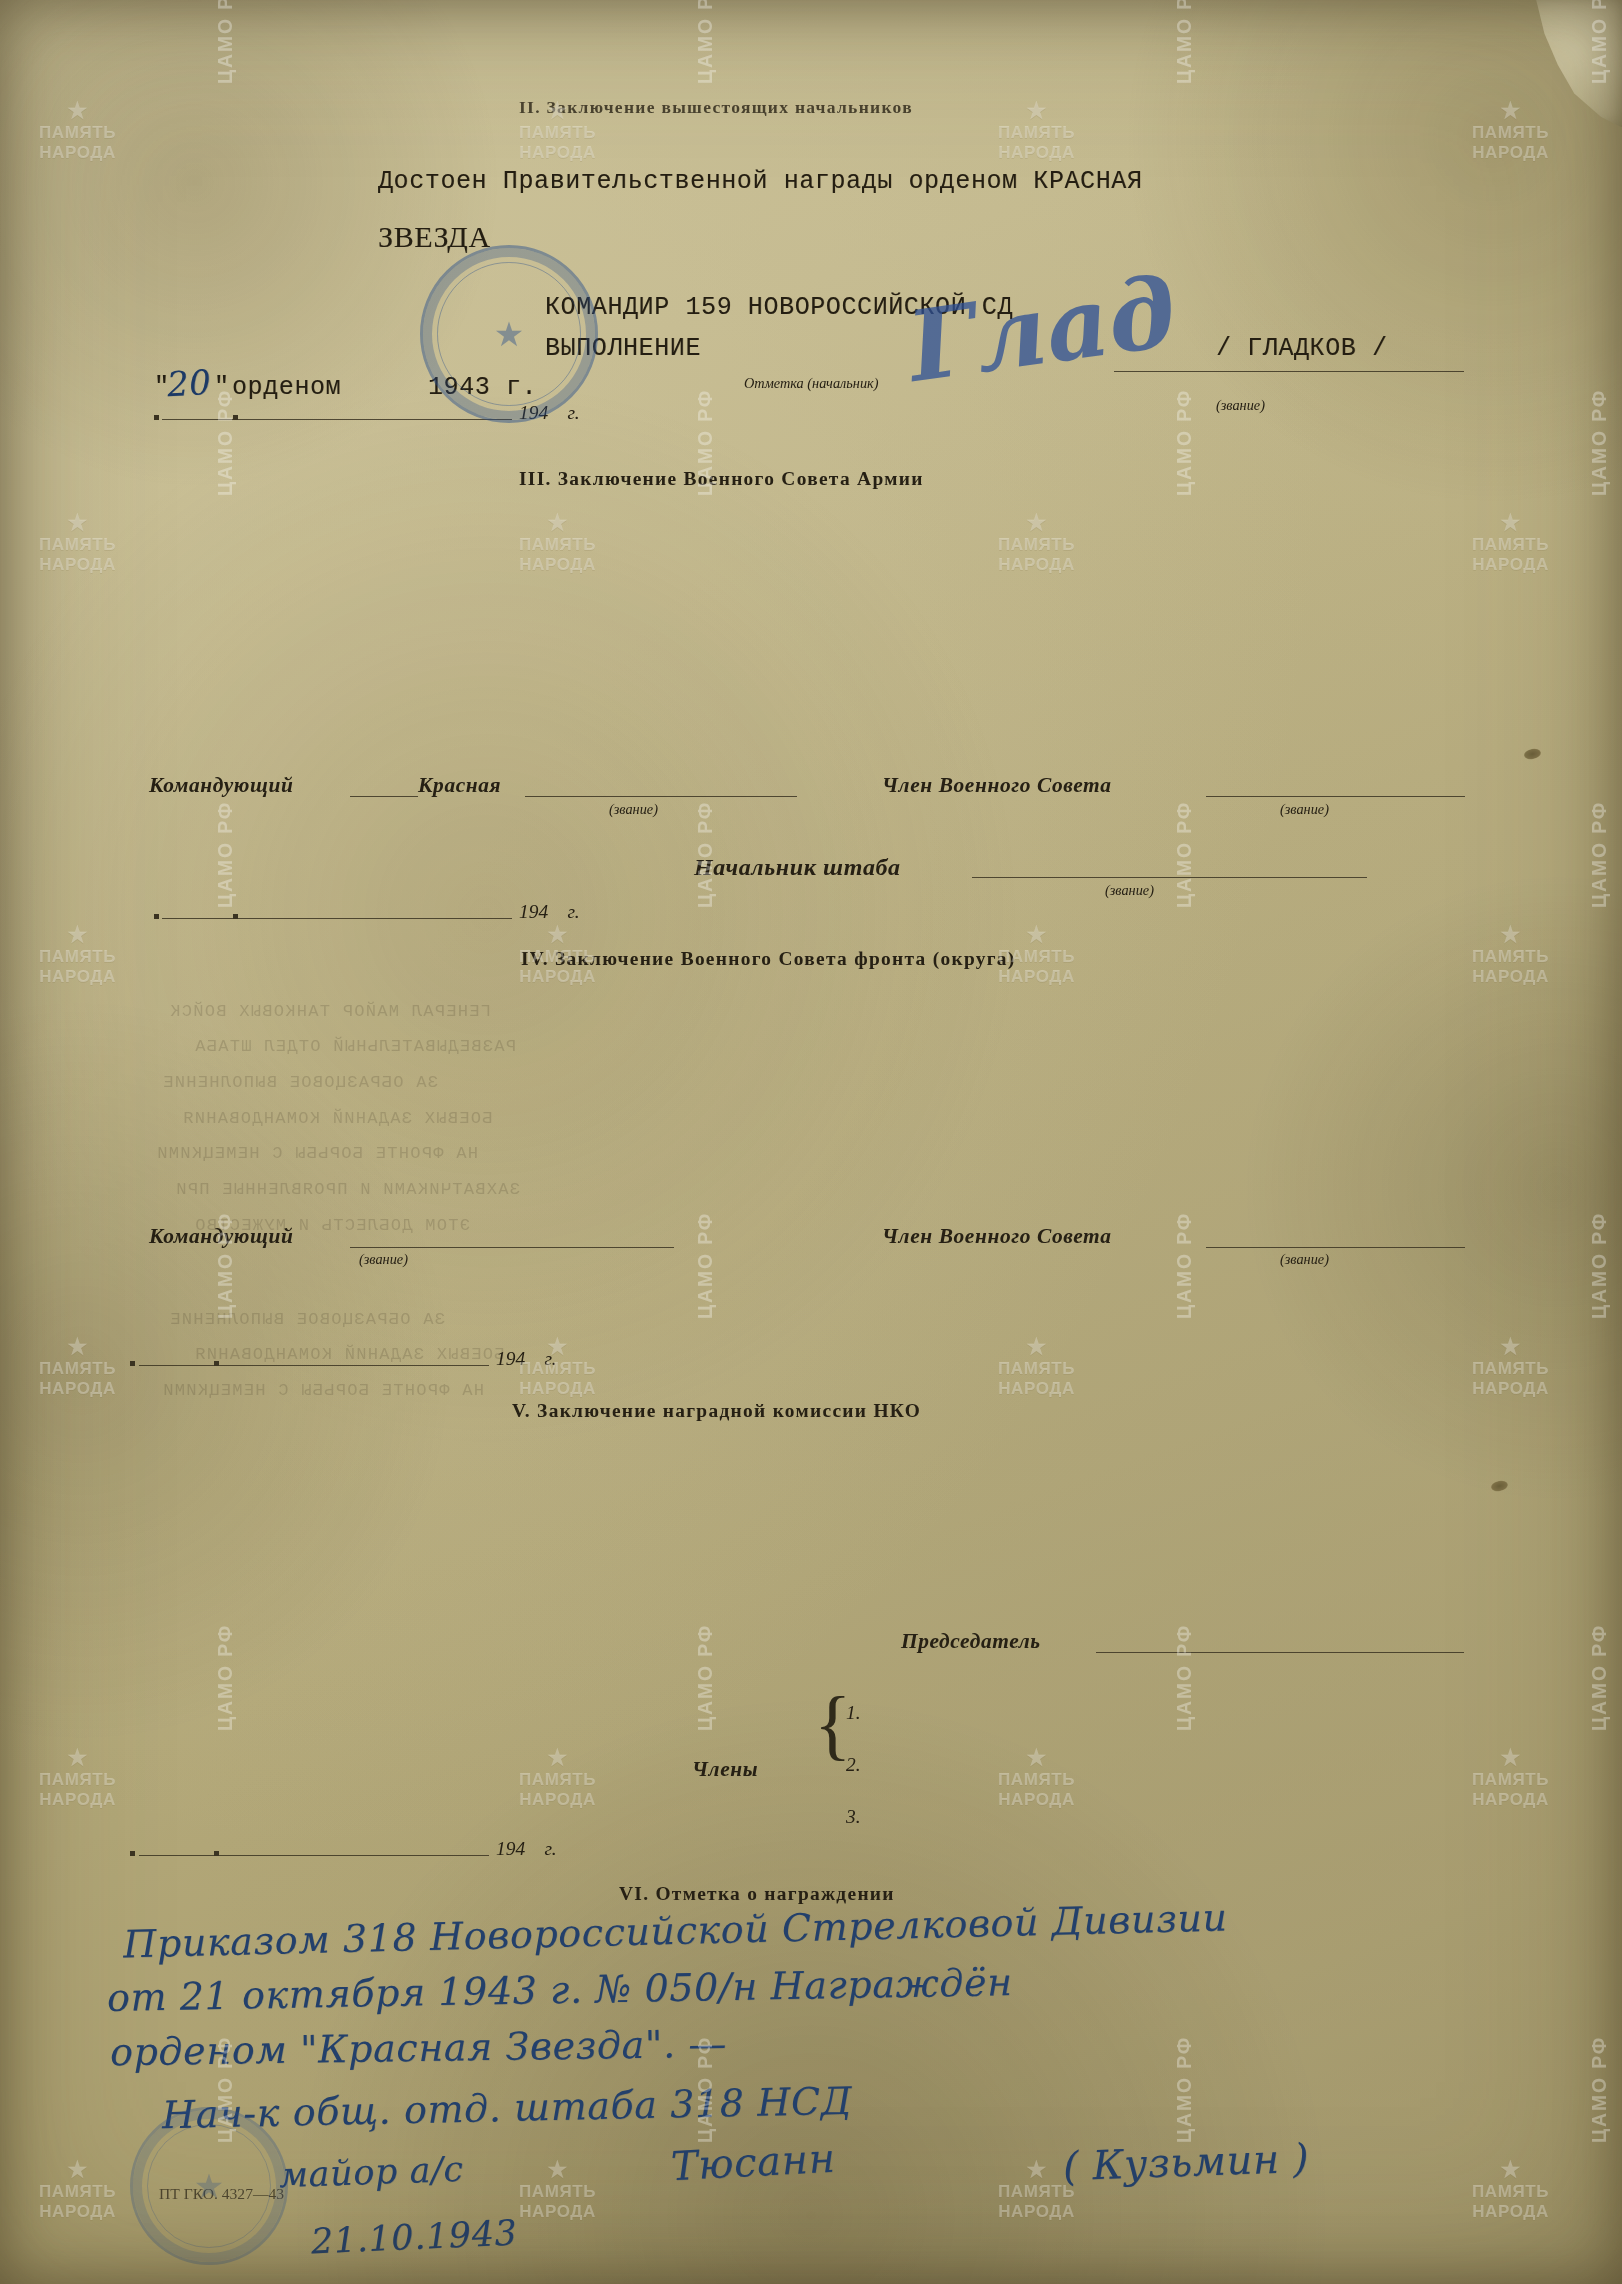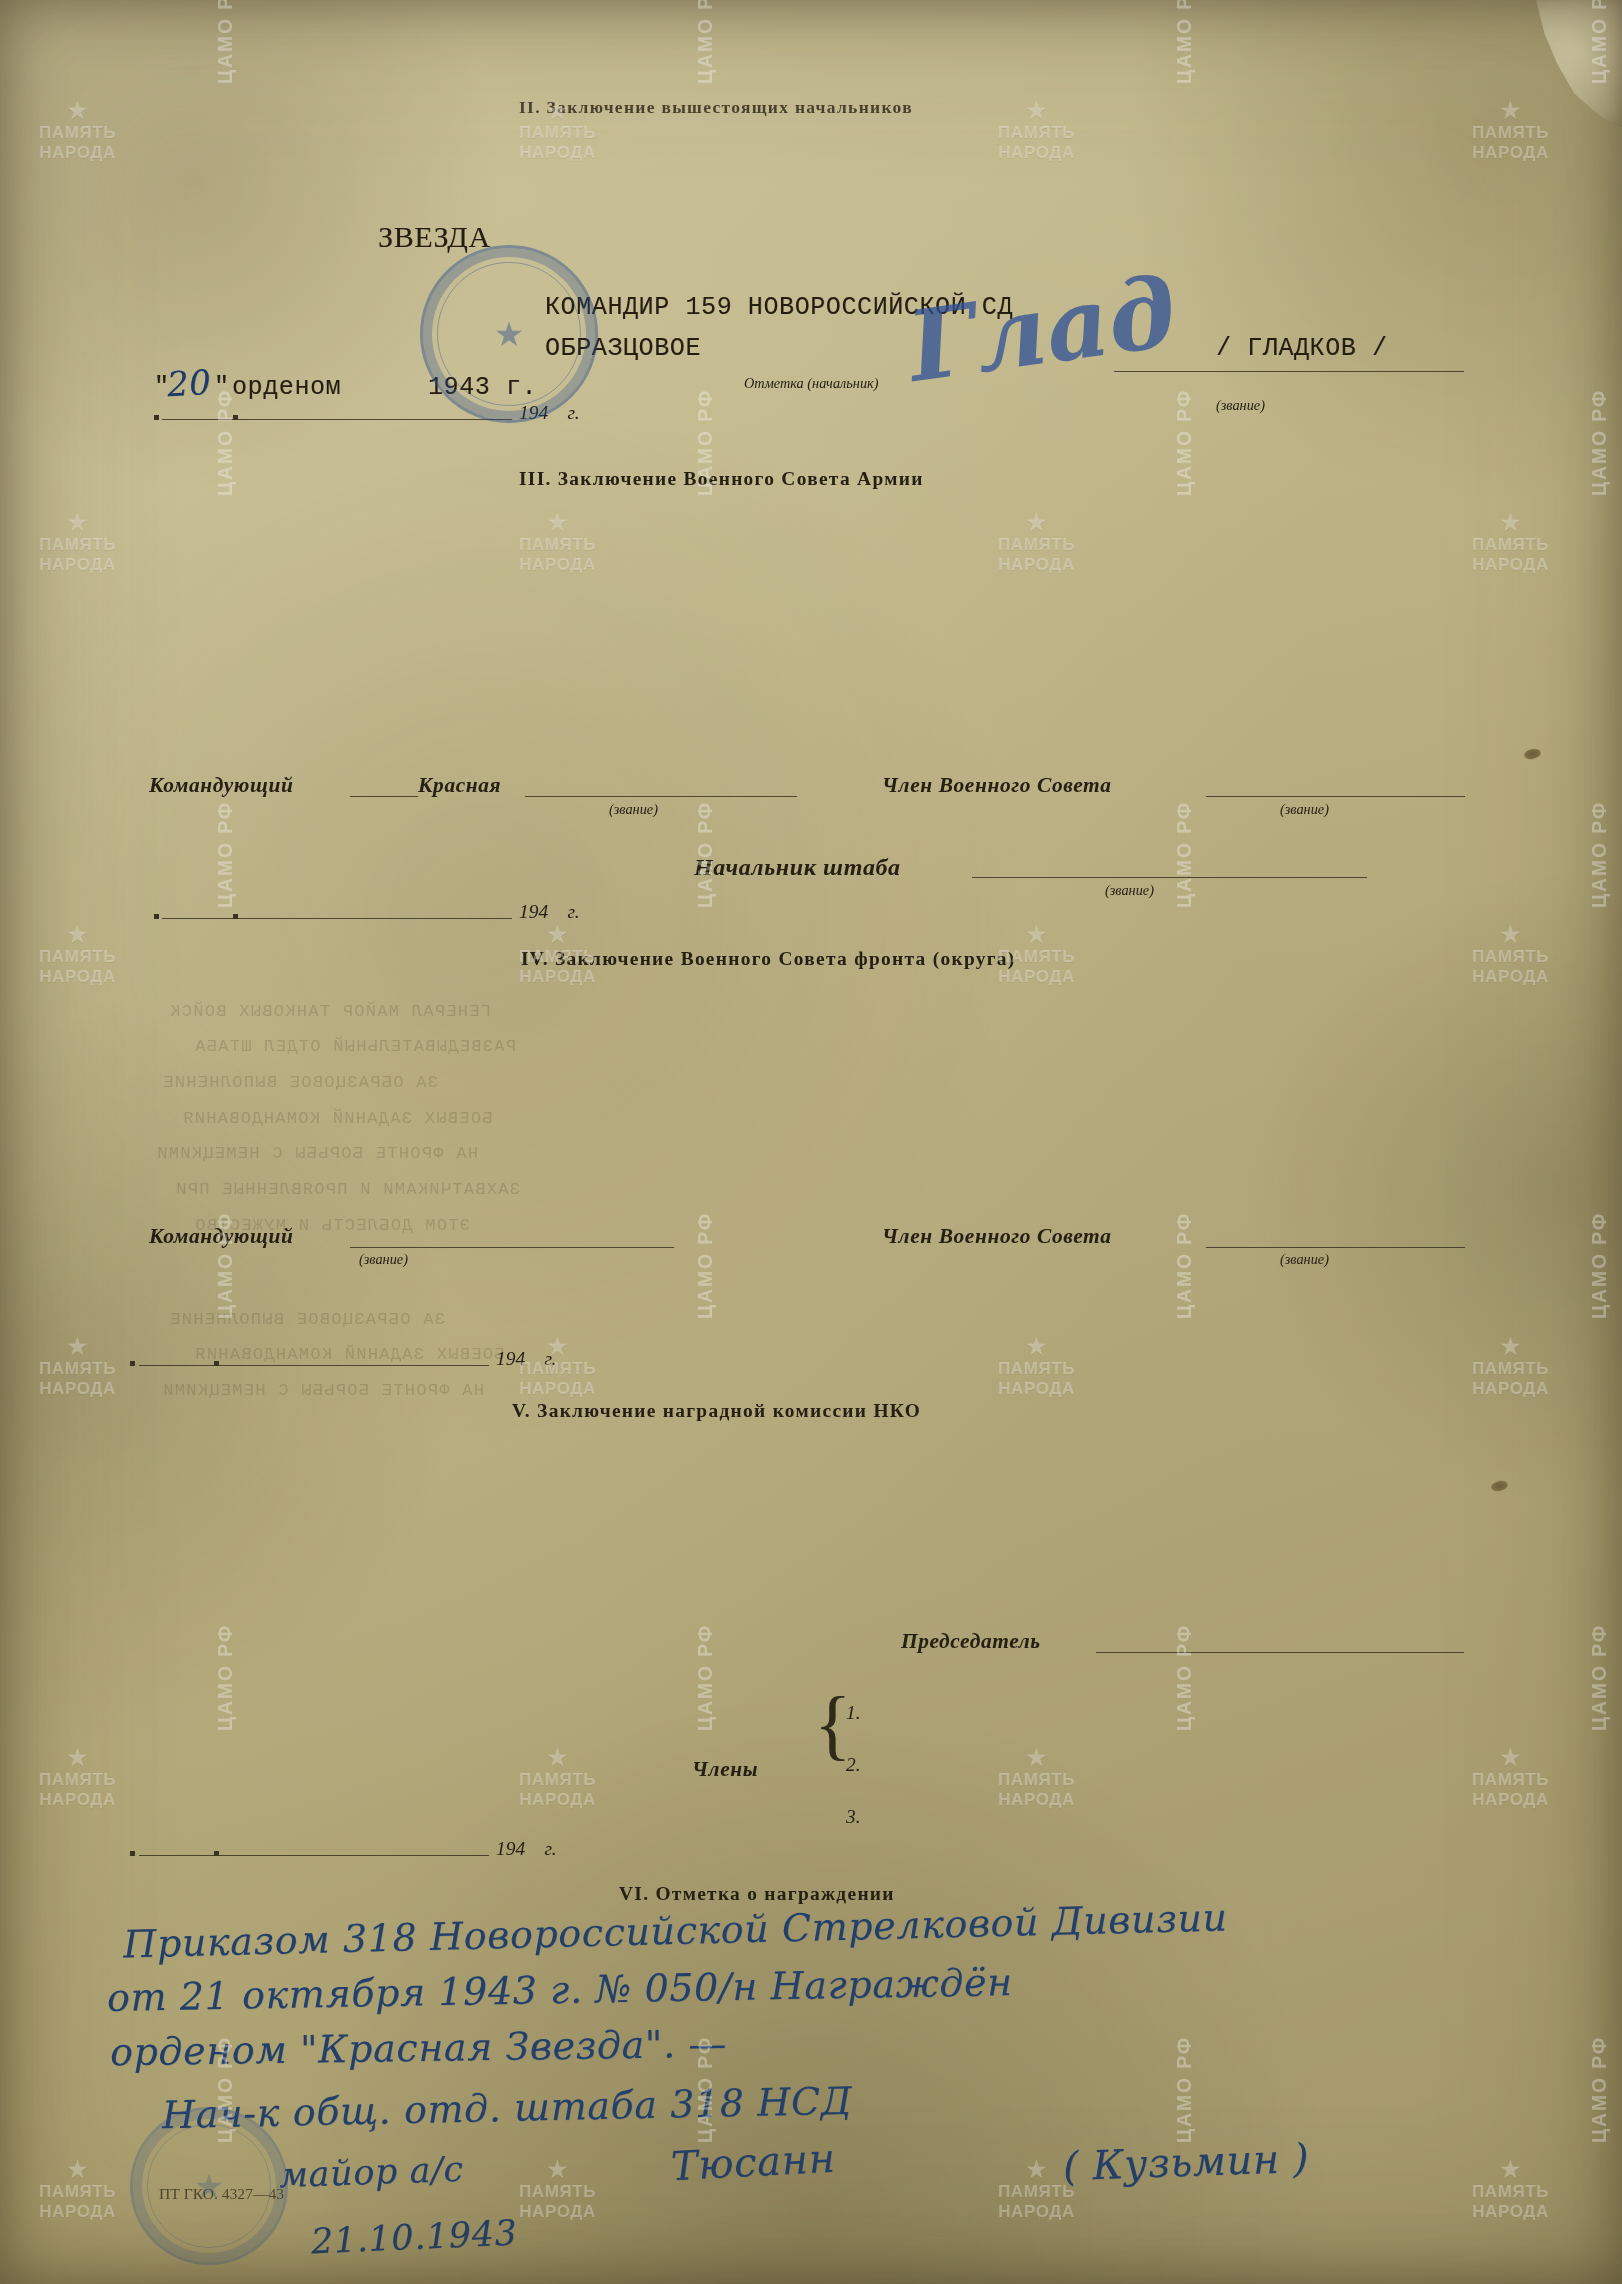--- a/index.html
+++ b/index.html
@@ -226,24 +226,25 @@
     <div class="ghost" style="left:194px; top:1216px;">ЭТОМ ДОБЛЕСТЬ И МУЖЕСТВО</div>
     <div class="ghost" style="left:169px; top:1310px;">ЗА ОБРАЗЦОВОЕ ВЫПОЛНЕНИЕ</div>
     <div class="ghost" style="left:194px; top:1345px;">БОЕВЫХ ЗАДАНИЙ КОМАНДОВАНИЯ</div>
     <div class="ghost" style="left:162px; top:1381px;">НА ФРОНТЕ БОРЬБЫ С НЕМЕЦКИМИ</div>
   </div>
 
   <div class="doc">
 
     <div class="t section-head" style="left:519px; top:97px; font-size:17.5px; opacity:0.78;">II. Заключение вышестоящих начальников</div>
 
+    <div class="t typed" style="left:378px; top:167px; font-size:25px;">Достоен Правительственной награды орденом КРАСНАЯ</div>
     <div class="t typed" style="left:378px; top:220px; font-size:30px;font-family:Liberation Serif, serif;">ЗВЕЗДА</div>
 
     <div class="t typed" style="left:545px; top:293px; font-size:25px;">КОМАНДИР 159 НОВОРОССИЙСКОЙ СД</div>
-    <div class="t typed" style="left:545px; top:334px; font-size:25px;">ОБРАЗЦОВОЕ</div>
+    <div class="t typed" style="left:545px; top:334px; font-size:25px;">ВЫПОЛНЕНИЕ</div>
     <div class="t typed" style="left:1216px; top:334px; font-size:25px;">/ ГЛАДКОВ /</div>
 
     <div class="t small" style="left:744px; top:375px;">Отметка (начальник)</div>
     <div class="t small" style="left:1216px; top:397px;">(звание)</div>
 
     <div class="line" style="left:1114px; top:371px; width:350px;"></div>
 
     <div class="t typed" style="left:154px; top:373px; font-size:25px;">"</div>
     <div class="hand dark" style="left:167px; top:363px; font-size:34px; transform:rotate(-3deg);">20</div>
     <div class="t typed" style="left:214px; top:373px; font-size:25px;">"</div>

